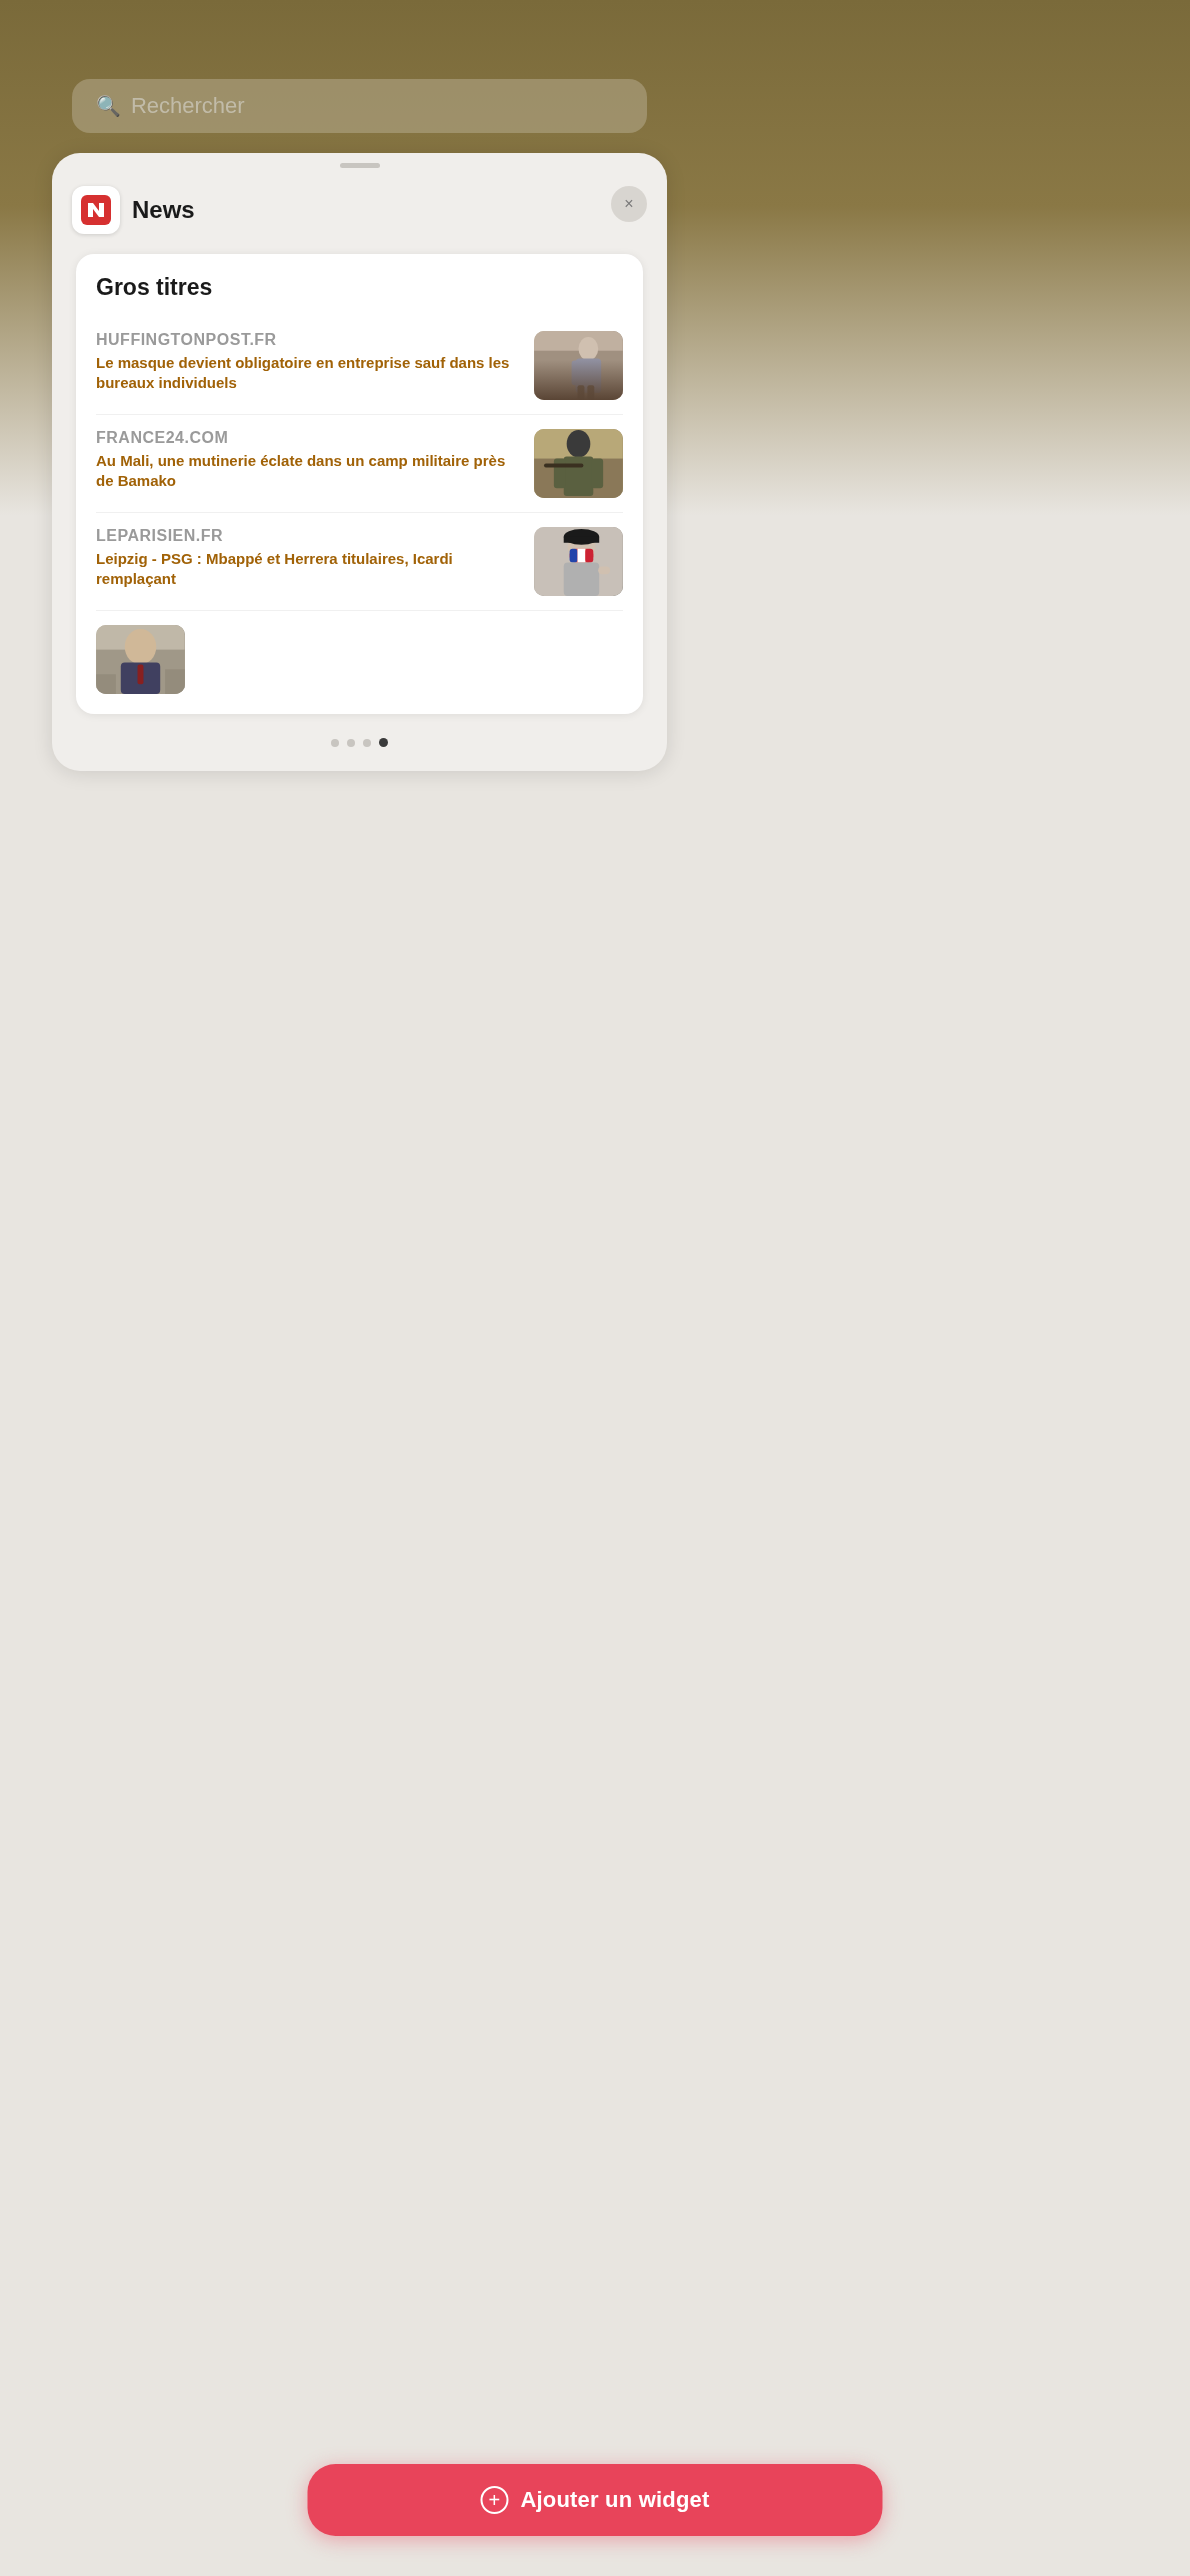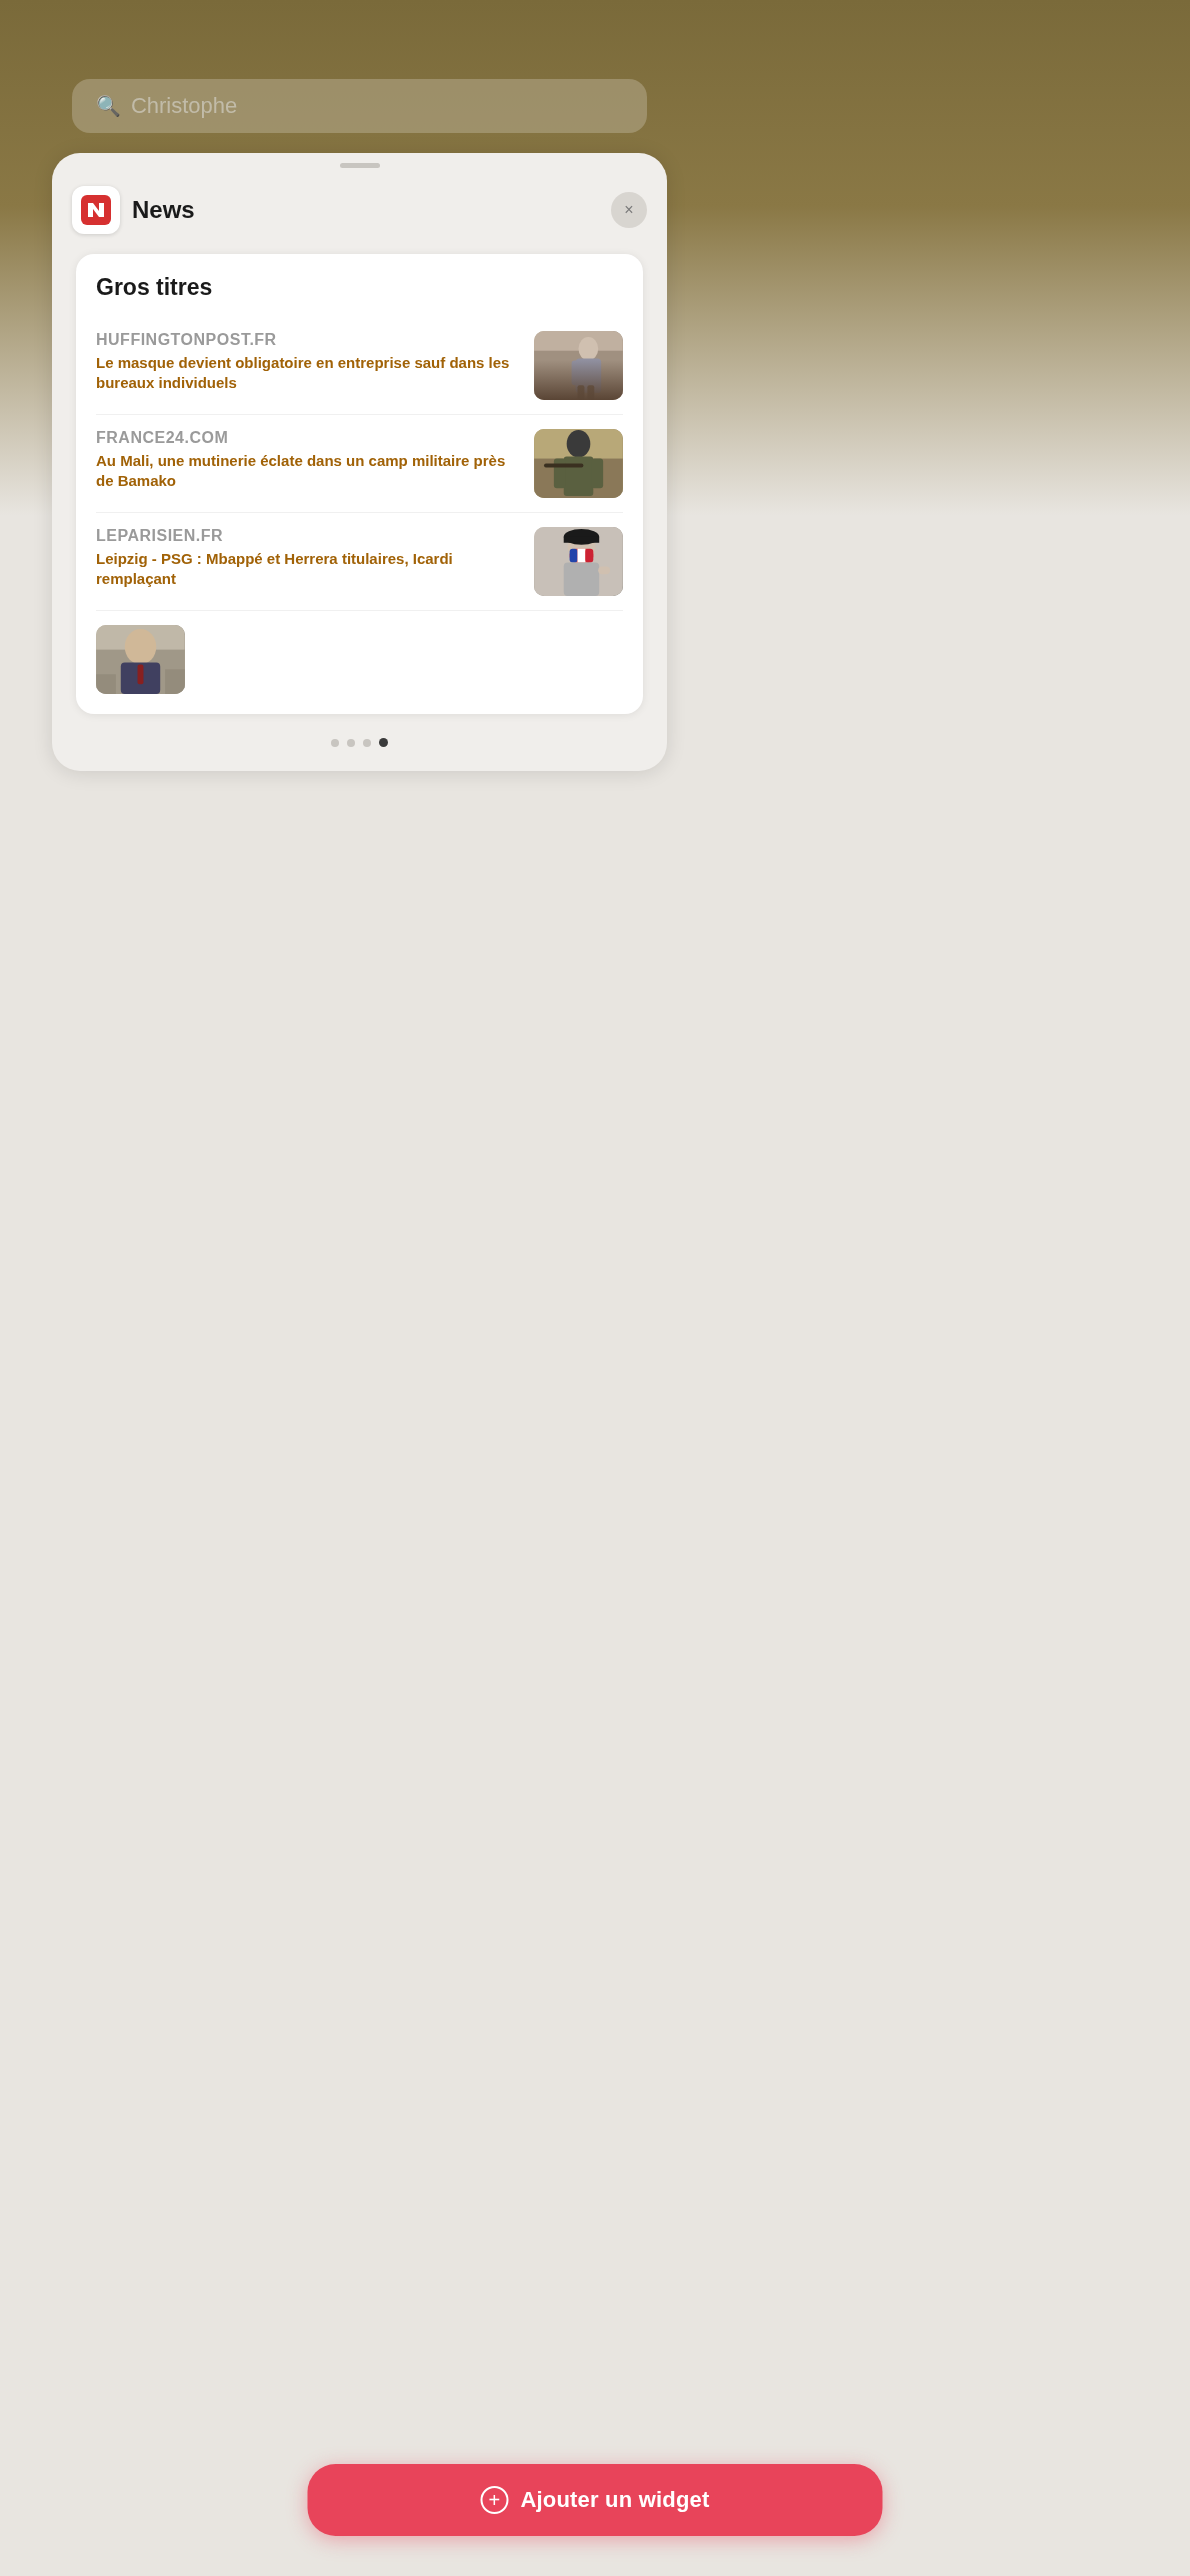--- a/index.html
+++ b/index.html
@@ -57,21 +57,20 @@
       width: 40px;
       height: 5px;
       background: #c8c5c0;
       border-radius: 3px;
       margin: 10px auto 0;
     }
 
     
     .widget-header {
       display: flex;
-      align-items: center;
       justify-content: space-between;
       padding: 18px 20px 10px;
     }
 
     .header-left {
       display: flex;
       align-items: center;
       gap: 12px;
     }
 
@@ -281,21 +280,21 @@
       font-weight: 600;
       color: white;
       letter-spacing: 0.2px;
     }
   </style>
 </head>
 <body>
 
 <div class="search-bar">
   <span class="search-icon-unicode">🔍</span>
-  <span class="search-placeholder">Christophe</span>
+  <span class="search-placeholder">Rechercher</span>
 </div>
 
 <div class="widget-card">
 
   <div class="drag-handle"></div>
 
   <div class="widget-header">
     <div class="header-left">
       <div class="news-icon">
         <svg viewBox="0 0 38 38" fill="none" xmlns="http://www.w3.org/2000/svg">

